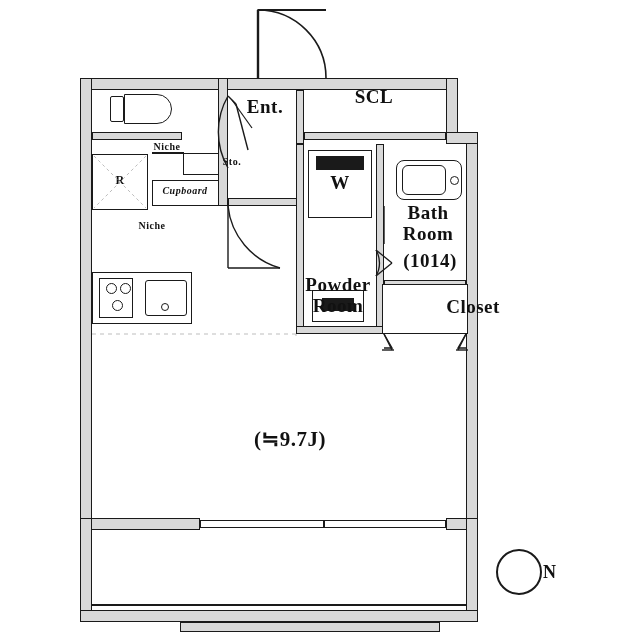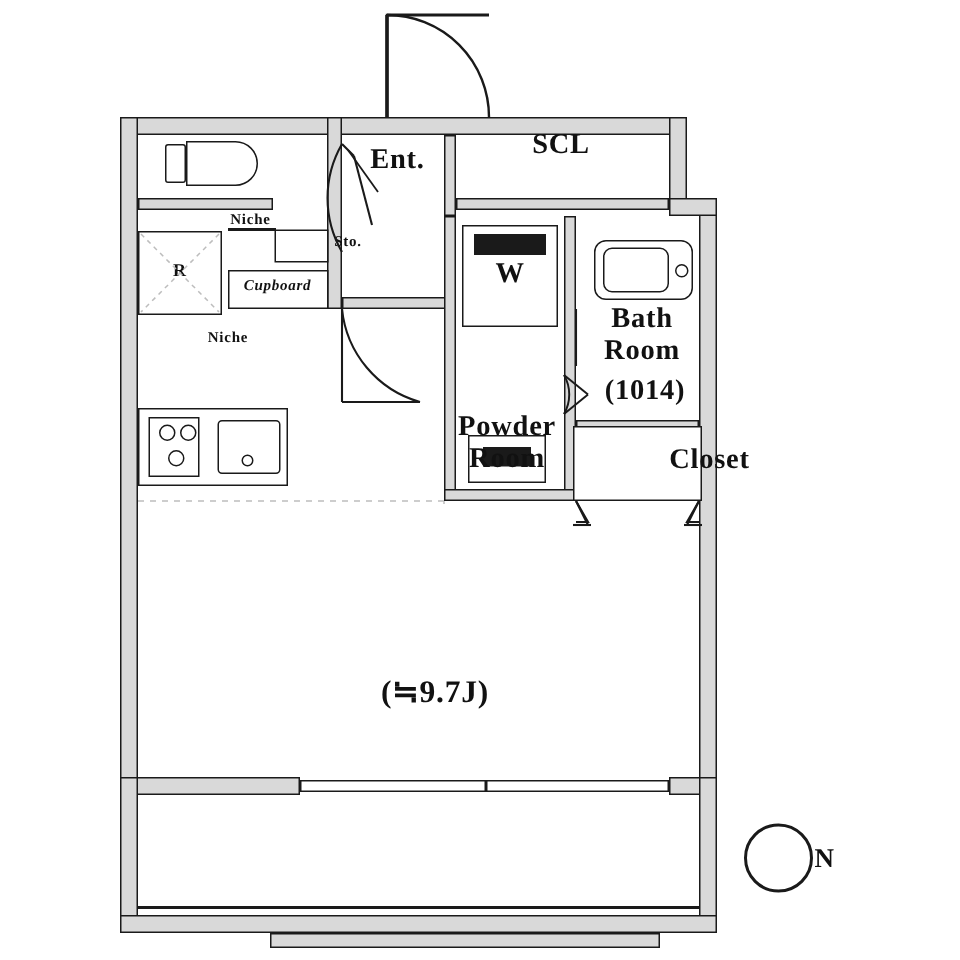--- a/index.html
+++ b/index.html
@@ -169,21 +169,21 @@
   <div class="label lbl-mid" style="left:382px; top:296px; width:86px;padding-left:48px;">Closet</div>
 
   <div class="box-line" style="left:92px; top:272px; width:100px; height:52px;"></div>
   <div class="box-line" style="left:99px; top:278px; width:34px; height:40px;"></div>
   <div class="box-line" style="left:106px; top:283px; width:11px; height:11px; border-radius:50%;"></div>
   <div class="box-line" style="left:120px; top:283px; width:11px; height:11px; border-radius:50%;"></div>
   <div class="box-line" style="left:112px; top:300px; width:11px; height:11px; border-radius:50%;"></div>
   <div class="box-line" style="left:145px; top:280px; width:42px; height:36px; border-radius:3px;"></div>
   <div class="box-line" style="left:161px; top:303px; width:8px; height:8px; border-radius:50%;"></div>
 
-  <div class="label lbl-big" style="left:190px; top:450px; width:200px;font-family:Liberation Serif, serif;">(≒9.7J)</div>
+  <div class="label lbl-big" style="left:190px; top:428px; width:200px;font-family:Liberation Serif, serif;">(≒9.7J)</div>
 
 
   <div class="box-line" style="left:200px; top:520px; width:124px; height:8px; background:#ffffff;"></div>
   <div class="box-line" style="left:324px; top:520px; width:122px; height:8px; background:#ffffff;"></div>
 
   <svg class="overlay" viewBox="0 0 640 640">
 
     <path d="M 258 78 L 258 10 A 68 68 0 0 1 326 78" fill="none" stroke="#1a1a1a" stroke-width="1.6"></path>
     <line x1="258" y1="78" x2="258" y2="10" stroke="#1a1a1a" stroke-width="2.4"></line>
     <line x1="258" y1="10" x2="326" y2="10" stroke="#1a1a1a" stroke-width="2"></line>

